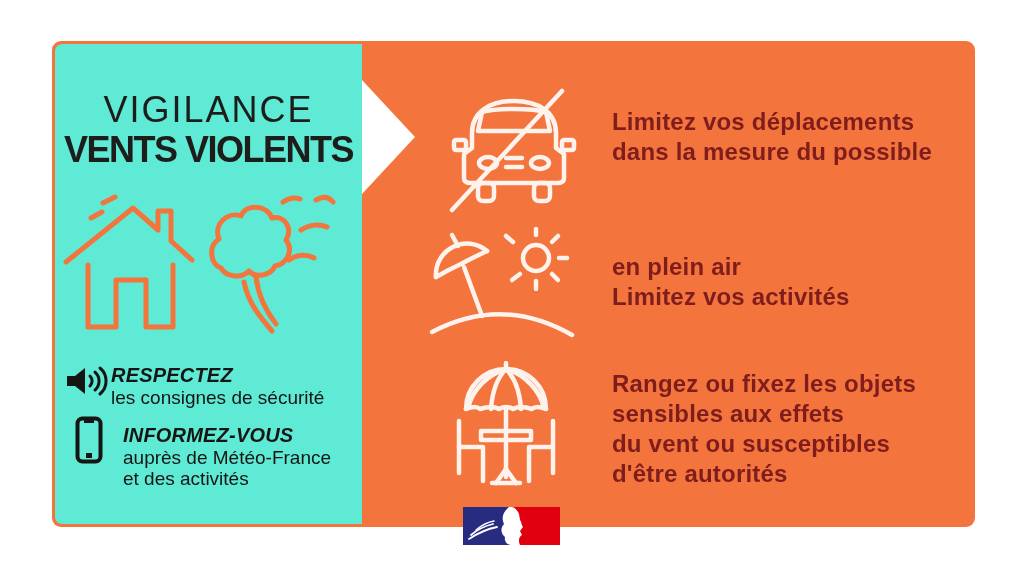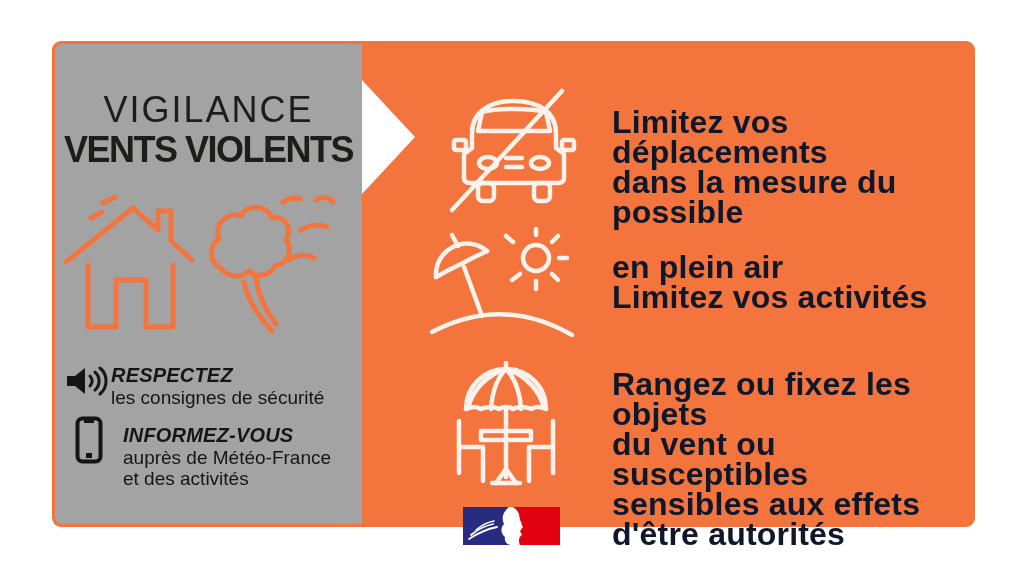--- a/index.html
+++ b/index.html
@@ -12,21 +12,21 @@
 
   
   .card{
     position:absolute;left:52px;top:41px;width:923px;height:486px;
     background:#F3743C;border-radius:9px;
   }
 
   
   .left-panel{
     position:absolute;left:3px;top:3px;width:307px;height:480px;
-    background:#a3a3a3;border-radius:7px 0 0 7px;
+    background:#5eead4;border-radius:7px 0 0 7px;
   }
   .chevron{
     position:absolute;left:310px;top:39px;width:0;height:0;
     border-top:57px solid transparent;
     border-bottom:57px solid transparent;
     border-left:53px solid #ffffff;
   }
 
   .title-block{position:absolute;left:0;top:46px;width:307px;text-align:center;color:#1D1D1B;}
   .title-line1{font-size:36px;font-weight:400;letter-spacing:2px;line-height:40px;}
@@ -35,21 +35,21 @@
   .illustration{position:absolute;left:6px;top:150px;}
 
   .consigne-icon1{position:absolute;left:10px;top:321px;}
   .consigne-text1{position:absolute;left:56px;top:320px;color:#151514;}
   .consigne-icon2{position:absolute;left:20px;top:372px;}
   .consigne-text2{position:absolute;left:68px;top:380px;color:#151514;}
   .consigne-heading{font-size:20px;font-weight:700;line-height:23px;letter-spacing:0.2px;font-style:italic;}
   .consigne-line{font-size:19px;font-weight:400;line-height:21px;}
 
   
-  .advice-text{position:absolute;color:#0f172a;font-weight:700;font-size:32px;line-height:30px;letter-spacing:0.2px;}
+  .advice-text{position:absolute;color:#7f1d1d;font-weight:700;font-size:24px;line-height:30px;letter-spacing:0.2px;}
   .advice-text-1{left:560px;top:66px;}
   .advice-text-2{left:560px;top:211px;}
   .advice-text-3{left:560px;top:328px;}
   .advice-icon-1{position:absolute;left:392px;top:45px;}
   .advice-icon-2{position:absolute;left:376px;top:178px;}
   .advice-icon-3{position:absolute;left:398px;top:320px;}
 
   
   .gov-logo{position:absolute;left:463px;top:507px;width:97px;height:38px;}
 
@@ -174,22 +174,22 @@
       <path d="M66,122 L56,108"></path>
 
       <path d="M9,60 L9,112"></path>
       <path d="M9,86 L33,86 L33,120"></path>
 
       <path d="M103,60 L103,112"></path>
       <path d="M103,86 L79,86 L79,120"></path>
     </svg>
     <div class="advice-text advice-text-3">
       <div>Rangez ou fixez les objets</div>
+      <div>sensibles aux effets</div>
       <div>du vent ou susceptibles</div>
-      <div>sensibles aux effets</div>
       <div>d'être autorités</div>
     </div>
 
   </div>
 
   <svg class="gov-logo" width="97" height="38" viewBox="0 0 97 38">
     <rect x="0" y="0" width="48" height="38" fill="#272C80"></rect>
     <rect x="48" y="0" width="49" height="38" fill="#E1000F"></rect>
 
     <path d="M46,0 C40,5 38,11 41,17 C37,21 38,27 42,30 C41,34 44,38 48,38 L57,38 C55,33 56,30 59,28 L57,24 L60,20 C58,18 59,15 57,13 L56,7 C54,2 50,-1 46,0 Z" fill="#FFFFFF"></path>

